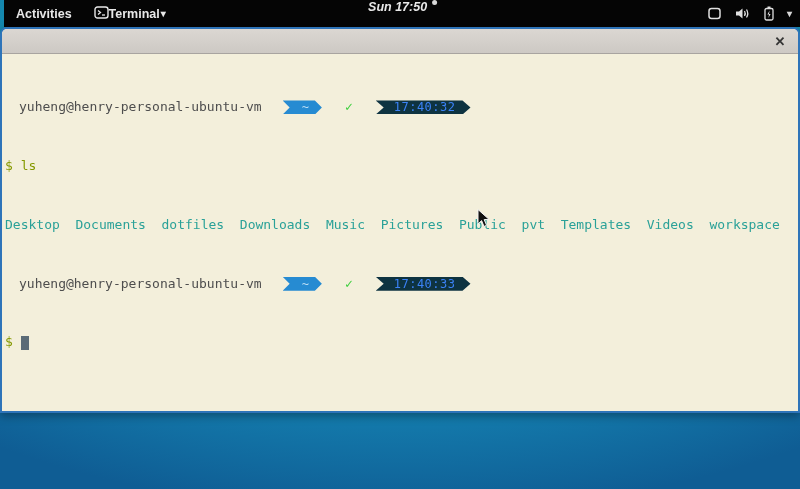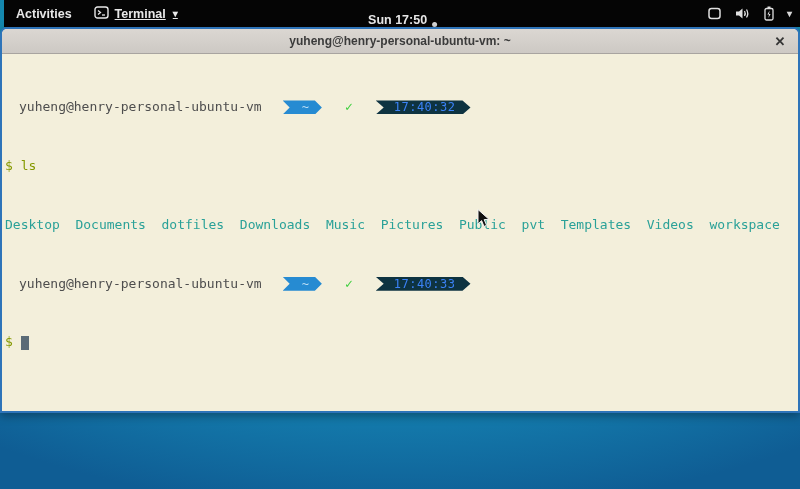--- a/index.html
+++ b/index.html
@@ -12,25 +12,25 @@
 
   
   .topbar {
     position: absolute; top: 0; left: 4px; width: 800px; height: 27px;
     background: #050505; color: #e8e8e8;
     display: flex; align-items: center;
     font-size: 12.5px; font-weight: bold;
   }
   .topbar-left { display: flex; align-items: center; height: 100%; }
   .activities { padding: 0 12px; height: 100%; display: flex; align-items: center; cursor: default; }
-  .app-menu { display: flex; align-items: center; gap: 6px; padding: 0 10px; height: 100%; text-decoration: underline; }
+  .app-menu { display: flex; align-items: center; padding: 0 10px; height: 100%; }
   .app-menu .caret { font-size: 10px; margin-left: 1px; }
   .clock-wrap {
     position: absolute; left: 50%; top: 0; transform: translateX(-52%);
-    height: 27px; display: flex; align-items: flex-end; gap: 5px;
+    height: 27px; display: flex; align-items: flex-start; gap: 5px; font-style: italic;
   }
   .notif-dot { width: 5px; height: 5px; border-radius: 50%; background: #d8d8d8; }
   .topbar-right { position: absolute; right: 6px; top: 0; height: 27px; display: flex; align-items: center; gap: 13px; padding: 0 6px; }
   .topbar-right svg { display: block; }
   .sys-caret { font-size: 10px; color: #d8d8d8; }
 
   
   .window {
     position: absolute; top: 27px; left: 0; width: 800px; height: 386px;
     border: 2px solid #2e74b9; border-radius: 7px 7px 0 0;
@@ -130,21 +130,20 @@
         <rect x="1" y="2.5" width="8" height="11.5" rx="1.5" fill="none" stroke="#e0e0e0" stroke-width="1.3"></rect>
         <polygon points="5.6,4.5 3.4,8.6 5,8.6 4.4,12 6.6,7.9 5,7.9" fill="#e0e0e0"></polygon>
       </svg>
     </span>
     <span class="sys-caret">▾</span>
   </div>
 </div>
 
 <div class="window">
   <div class="titlebar">
-    <span class="titlebar-title">yuheng@henry-personal-ubuntu-vm: ~</span>
     <span class="close-btn">✕</span>
   </div>
 
   <div class="term">
     
     <div class="line prompt-line">
       <span class="user-host">yuheng@henry-personal-ubuntu-vm</span>
       <span class="pl-seg pl-path">~</span>
       <span class="pl-check">✓</span>
       <span class="pl-seg pl-time">17:40:32</span>

